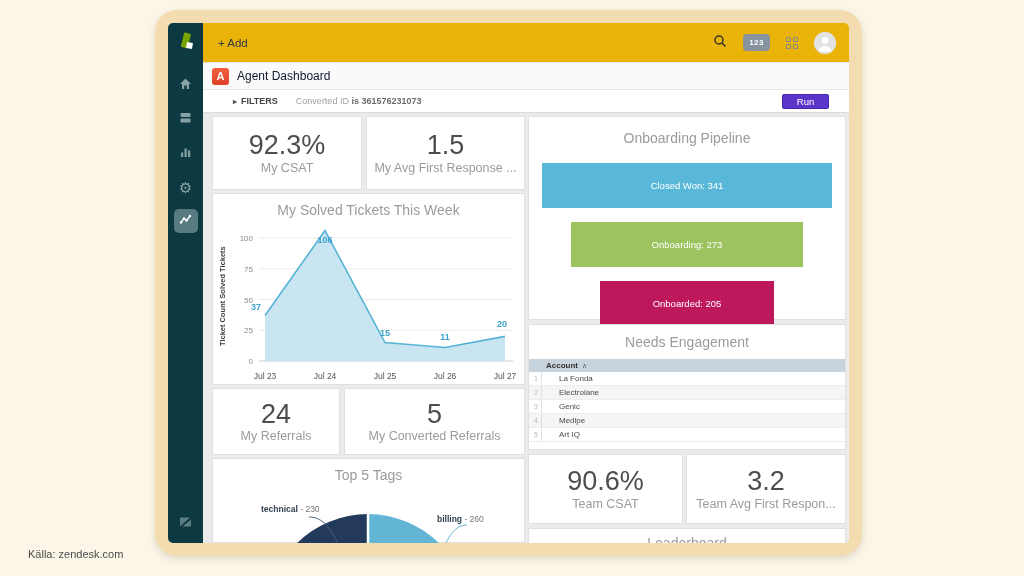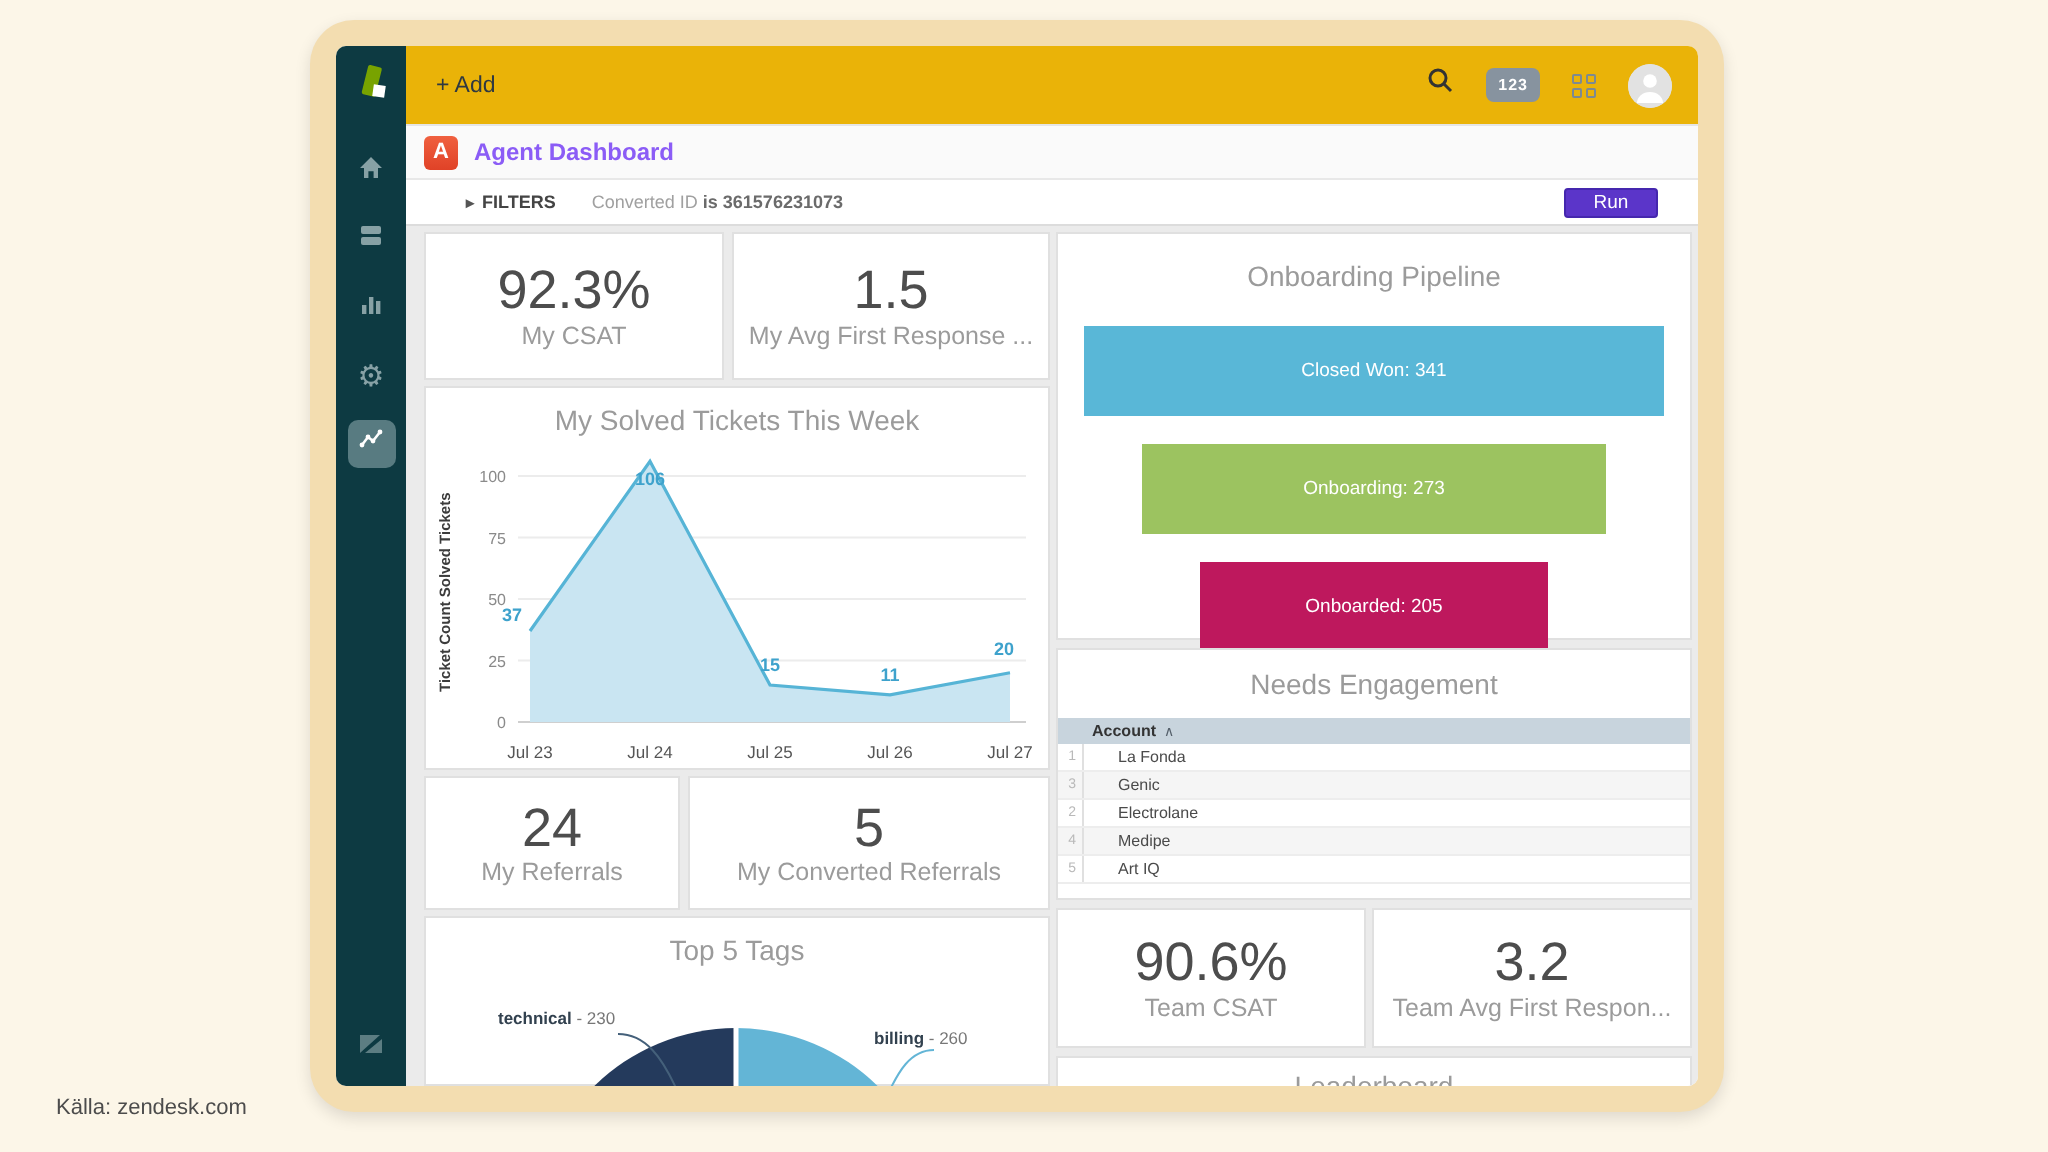--- a/index.html
+++ b/index.html
@@ -44,21 +44,21 @@
                padding:4px 6px; border-radius:4px; letter-spacing:.5px; }
   .grid-icon { width:12px; height:12px; display:grid; grid-template-columns:1fr 1fr; gap:2px; }
   .grid-icon span { border:1.2px solid #7d8a92; border-radius:1px; }
   .avatar { width:22px; height:22px; border-radius:50%; overflow:hidden; background:#e2e2e2; }
 
   .titlebar { height:27px; background:#fafafa; border-bottom:1px solid #e8e8e8;
               display:flex; align-items:center; padding:0 9px; flex:none; }
   .app-badge { width:17px; height:17px; border-radius:3px; margin-right:8px;
                background:linear-gradient(#f0603f,#e04227); color:#fff; font-weight:bold;
                font-size:11px; display:flex; align-items:center; justify-content:center; }
-  .dash-title { font-size:12px; font-weight:bold; color:#8b5cf6; }
+  .dash-title { font-size:12px; font-weight:normal; color:#0f172a; }
 
   .filterbar { height:23px; border-bottom:1px solid #dcdcdc; display:flex; align-items:center;
                padding-left:30px; background:#fff; flex:none; font-size:9px; }
   .filters-toggle { display:flex; align-items:center; gap:4px; color:#444; font-weight:bold; }
   .filters-caret { font-size:8px; color:#555; }
   .filter-clause { margin-left:18px; color:#a0a0a0; }
   .filter-clause b { color:#6b6b6b; }
   .run-btn { margin-left:auto; margin-right:20px; width:47px; height:15px; background:#5b35c9;
              border:1px solid #4527ae; border-radius:2px; color:#fff; font-size:9.5px;
              display:flex; align-items:center; justify-content:center; }
@@ -285,21 +285,21 @@
           <div class="card tags-card">
             <div class="card-title">Top 5 Tags</div>
             <svg id="pie-svg" width="311" height="170">
                 <path d="M155,55 A101,101 0 0 0 155,257 Z" fill="#243a5c"></path>
                 <path d="M155,55 A101,101 0 0 1 155,257 Z" fill="#63b5d6"></path>
                 <line x1="155" y1="53" x2="155" y2="160" stroke="#ffffff" stroke-width="2.5"></line>
                 <path d="M96,58 C110,58 118,70 125,85" stroke="#44607a" fill="none" stroke-width="1"></path>
                 <path d="M254,66 C242,66 236,77 230,90" stroke="#63b5d6" fill="none" stroke-width="1"></path>
               </svg>
             <div id="tag-labels">
-                <span class="tag-label" style="left: 36px; top: 45px;"><b>technical</b> - 230</span>
+                <span class="tag-label" style="left: 48px; top: 45px;"><b>technical</b> - 230</span>
                 <span class="tag-label" style="left: 224px; top: 55px;"><b>billing</b> - 260</span>
               </div>
           </div>
         </div>
 
         <div class="col-right">
           <div class="card funnel-card">
             <div class="card-title">Onboarding Pipeline</div>
             <div class="funnel-bars" id="funnel-bars">
                 <div class="funnel-bar" style="width: 290px; background: rgb(89, 183, 215);">Closed Won: 341</div>
@@ -313,26 +313,26 @@
             <div class="ne-header">
               <span>Account</span>
               <span class="sort-caret">∧</span>
             </div>
             <div id="ne-tbody">
                 <div class="ne-row">
                   <span class="ne-num">1</span>
                   <span class="ne-name">La Fonda</span>
                 </div>
                 <div class="ne-row">
+                  <span class="ne-num">2</span>
+                  <span class="ne-name">Electrolane</span>
+                </div>
+                <div class="ne-row">
                   <span class="ne-num">3</span>
                   <span class="ne-name">Genic</span>
-                </div>
-                <div class="ne-row">
-                  <span class="ne-num">2</span>
-                  <span class="ne-name">Electrolane</span>
                 </div>
                 <div class="ne-row">
                   <span class="ne-num">4</span>
                   <span class="ne-name">Medipe</span>
                 </div>
                 <div class="ne-row">
                   <span class="ne-num">5</span>
                   <span class="ne-name">Art IQ</span>
                 </div>
               </div>

